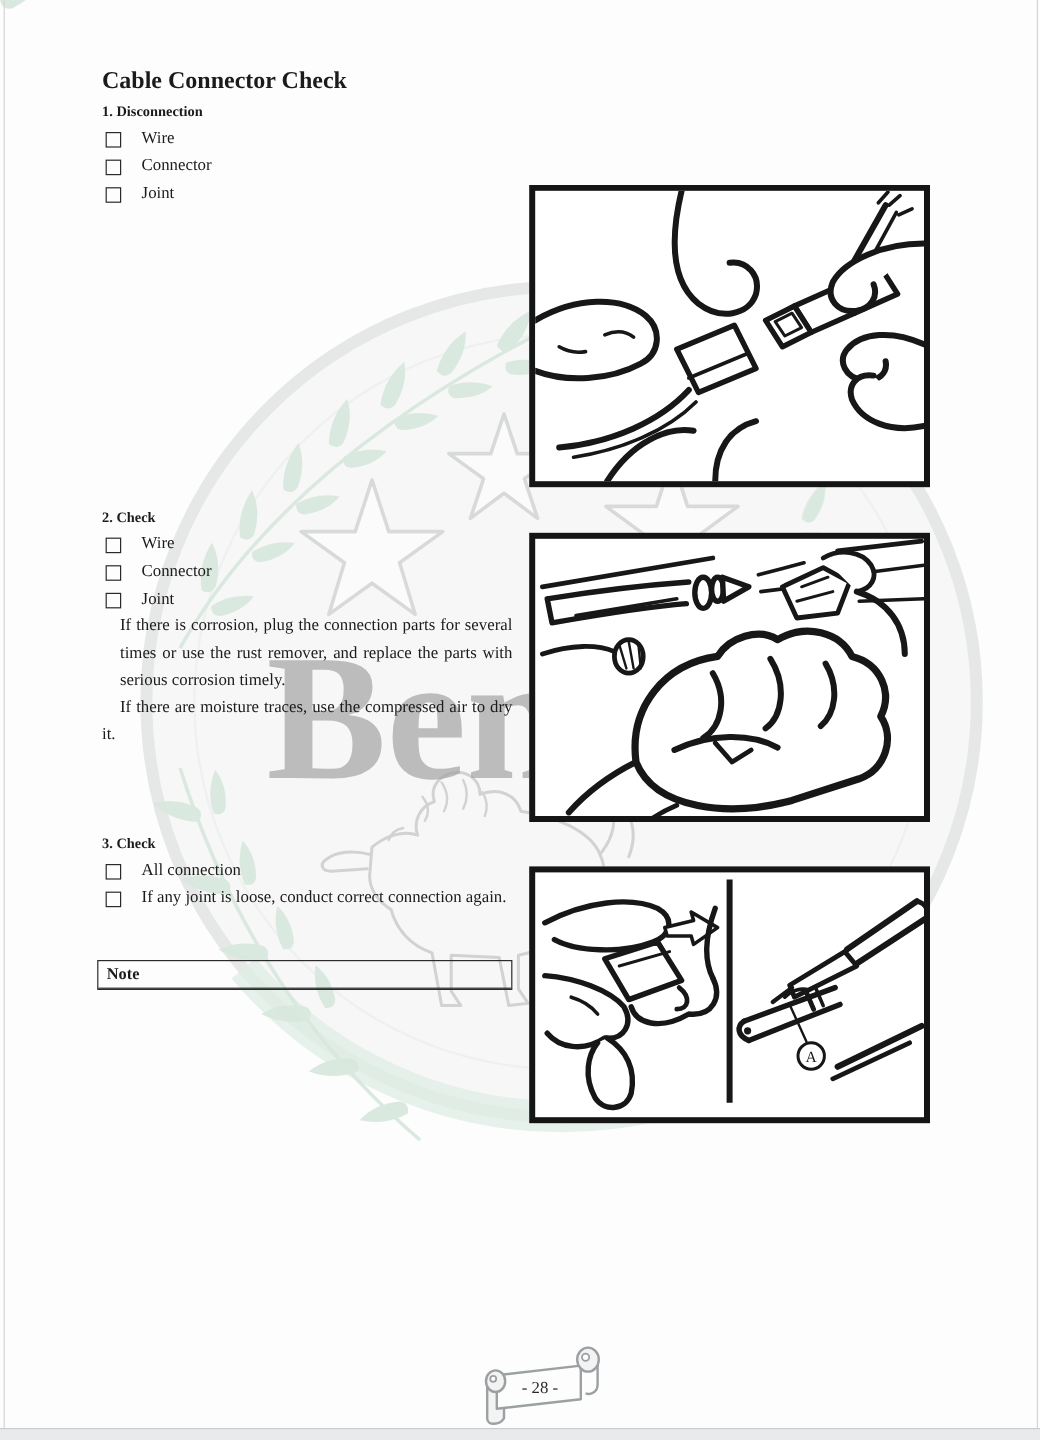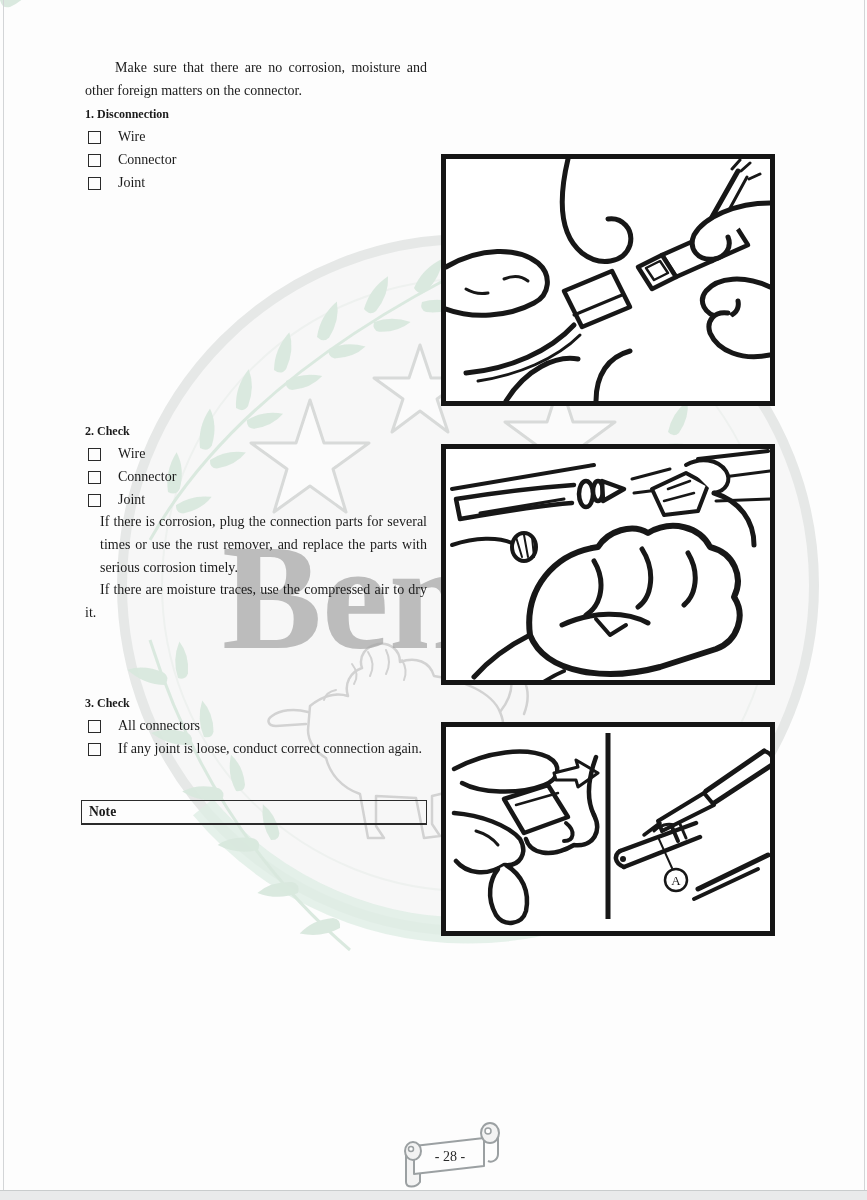--- a/index.html
+++ b/index.html
@@ -91,21 +91,21 @@
                L376,796 L376,826 L384,838 L368,838 L360,794 C342,788 330,774 326,758
                C316,752 308,742 308,730 Z"></path>
       <path d="M308,712 C294,708 280,710 272,716 M272,716 C266,720 268,726 276,726 L306,724" fill="none"></path>
       <path d="M352,664 q8,10 2,20 M368,652 q8,12 2,24 M386,650 q6,12 0,24 M402,660 q6,10 2,20" fill="none" stroke-width="2"></path>
       <path d="M336,690 q-10,2 -12,10" fill="none" stroke-width="2"></path>
     </g>
     <text x="222" y="648" font-family="Liberation Serif, serif" font-weight="bold" font-size="150" fill="#a5a5a5" opacity="0.72">Ben</text>
   </svg>
 
   <div class="content-block" style="top:55px;">
-    <p class="intro">Make sure that there are no corrosion, moisture and other foreign matters on the connector.</p>
+    <h1 class="title">Cable Connector Check</h1>
     <h3 class="sec">1. Disconnection</h3>
     <div class="check-item">
       <span class="cb"></span>
       <span class="item-text">Wire</span>
     </div>
     <div class="check-item">
       <span class="cb"></span>
       <span class="item-text">Connector</span>
     </div>
     <div class="check-item">
@@ -129,21 +129,21 @@
       <span class="item-text">Joint</span>
     </div>
     <p class="para ind">If there is corrosion, plug the connection parts for several times or use the rust remover, and replace the parts with serious corrosion timely.</p>
     <p class="para hang">If there are moisture traces, use the compressed air to dry it.</p>
   </div>
 
   <div class="content-block" style="top:691px;">
     <h3 class="sec">3. Check</h3>
     <div class="check-item">
       <span class="cb"></span>
-      <span class="item-text">All connectors</span>
+      <span class="item-text">All connection</span>
     </div>
     <div class="check-item">
       <span class="cb"></span>
       <span class="item-text">If any joint is loose, conduct correct connection again.</span>
     </div>
   </div>
 
   <div class="notebox">
     <div class="nhead">Note</div>
   </div>

